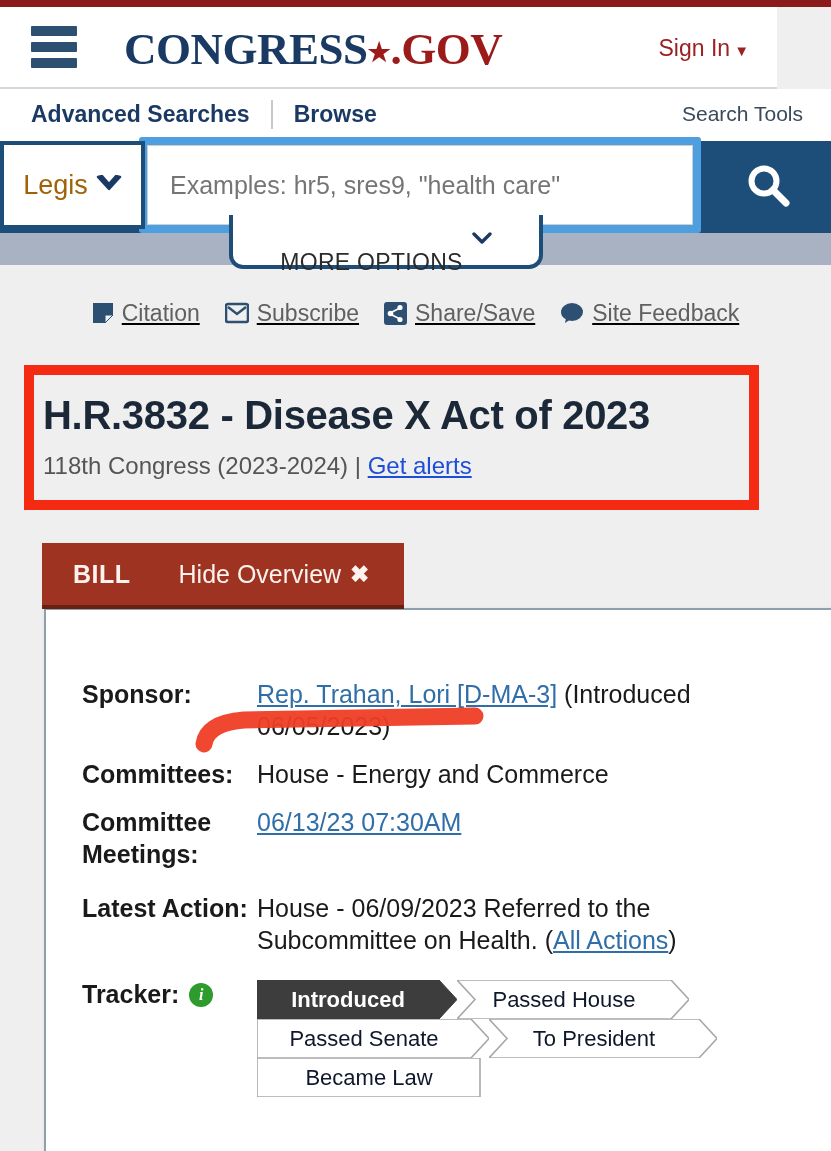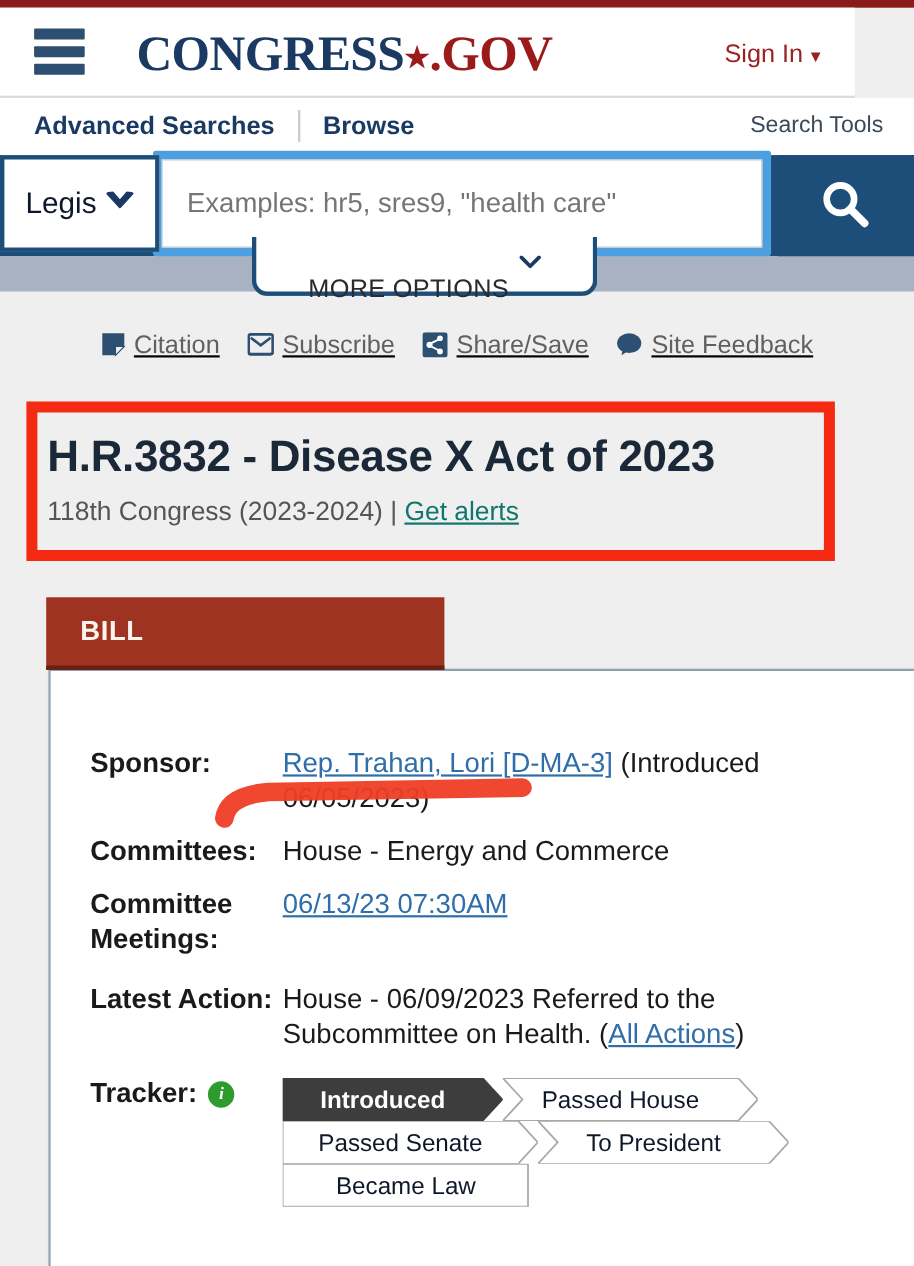--- a/index.html
+++ b/index.html
@@ -68,21 +68,21 @@
   .search-focus {
     position: absolute; left: 139px; top: 137px; width: 562px; height: 96px;
     background: #4d9fe0; border-radius: 3px;
   }
   .legis-box {
     position: absolute; left: 0; top: 141px; width: 145px; height: 88px;
     background: #fff; border: 4px solid #1d4e79;
     display: flex; align-items: center; justify-content: center;
     cursor: pointer;
   }
-  .legis-box .t { color: #0f172a; font-size: 27px; }
+  .legis-box .t { color: #a16207; font-size: 27px; }
   .legis-box .chev { color: #1b3a63; font-size: 24px; font-weight: 900; margin-left: 8px; }
 
   .search-input {
     position: absolute; left: 147px; top: 145px; width: 546px; height: 80px;
     background: #fff; border: 1px solid #cfcfcf;
     font-size: 25px; color: #9a9a9a;
     padding: 0 22px; font-family: "Liberation Sans", sans-serif;
     outline: none;
   }
   .search-btn {
@@ -119,21 +119,21 @@
   }
   .bill-title {
     position: absolute; left: 43px; top: 393px;
     font-size: 40px; font-weight: 700; color: #1b2838;
     white-space: nowrap; letter-spacing: -0.3px;
   }
   .bill-sub {
     position: absolute; left: 43px; top: 452px;
     font-size: 24px; color: #555; white-space: nowrap;
   }
-  .bill-sub .alerts { color: #0f766e; text-decoration: underline; cursor: pointer; }
+  .bill-sub .alerts { color: #1d4ed8; text-decoration: underline; cursor: pointer; }
 
   
   .bill-tab {
     position: absolute; left: 42px; top: 543px; width: 362px; height: 66px;
     background: #9e3322; border-bottom: 4px solid #6b1f12;
     display: flex; align-items: center; z-index: 4;
   }
   .bill-tab .bl {
     color: #fdf3ee; font-size: 25px; font-weight: 700; margin-left: 31px; letter-spacing: 0.5px;
   }
@@ -296,20 +296,24 @@
   <div class="redbox"></div>
   <div class="bill-title">H.R.3832 - Disease X Act of 2023</div>
   <div class="bill-sub">
     <span>118th Congress (2023-2024)</span>
     <span>|</span>
     <span class="alerts">Get alerts</span>
   </div>
 
   <div class="bill-tab">
     <span class="bl">BILL</span>
+    <span class="hide">
+      <span>Hide Overview</span>
+      <span class="x">✖</span>
+    </span>
   </div>
 
   <div class="card">
     <div class="rows">
 
       <div class="row">
         <div class="k">Sponsor:</div>
         <div class="v"><a>Rep. Trahan, Lori [D-MA-3]</a><span> (Introduced 06/05/2023)</span></div>
       </div>
 

